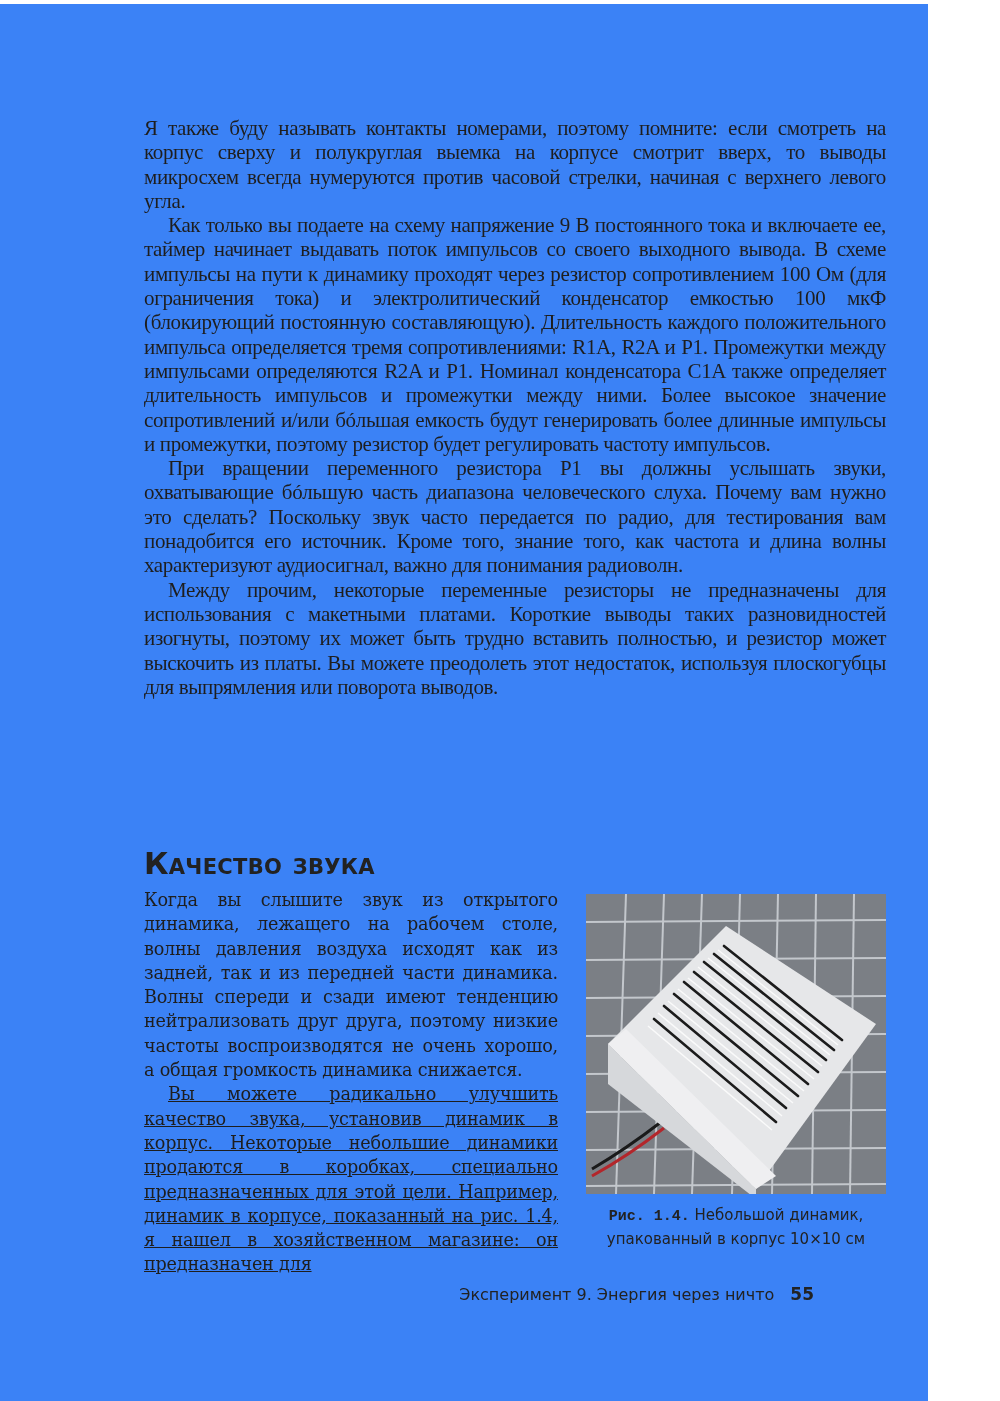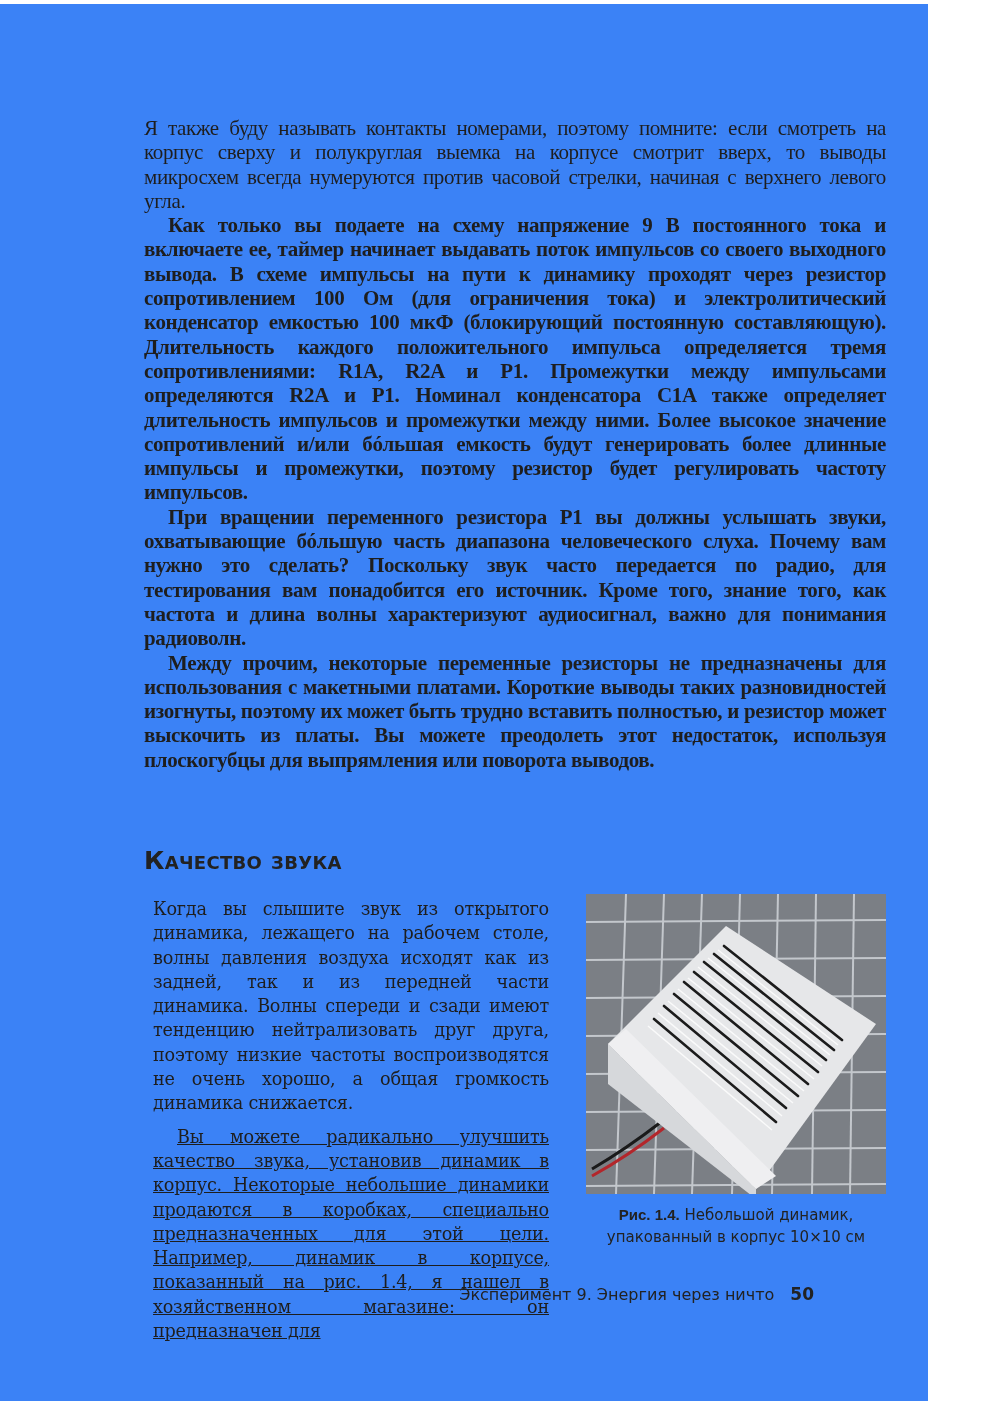--- a/index.html
+++ b/index.html
@@ -5,46 +5,46 @@
   html, body { margin: 0; padding: 0; background: #ffffff; }
   body { width: 1000px; height: 1401px; position: relative; overflow: hidden; color: #1a1a1a; }
   .page { position: absolute; left: 0; top: 4px; width: 928px; height: 1401px; background: #3b82f6; }
   .body-text {
     position: absolute; left: 144px; width: 742px;
     font-family: "Liberation Serif", "DejaVu Serif", serif;
     font-size: 21px; line-height: 24.3px; color: #1e1e1e;
     text-align: justify; letter-spacing: -0.35px;
   }
   .body-text p { margin: 0; text-indent: 0; }
-  .body-text p.indent { text-indent: 24px; font-weight: bold; }
+  .body-text p.indent { text-indent: 24px; }
   .heading {
     position: absolute; left: 144px; top: 842px;
     font-family: "DejaVu Sans", "Liberation Sans", sans-serif;
-    font-weight: bold; font-size: 25px; color: #222;
+    font-weight: bold; font-size: 30px; color: #222;
     font-variant: small-caps; letter-spacing: 0.3px;
   }
   .col-text {
     position: absolute; left: 144px; top: 884px; width: 414px;
     font-family: "DejaVu Serif", "Liberation Serif", serif;
     font-size: 17.6px; line-height: 24.3px; color: #1e1e1e;
     text-align: justify; letter-spacing: -0.2px;
   }
-  .col-text p { margin: 9px; }
+  .col-text p { margin: 0; }
   .col-text p.indent { text-indent: 24px; text-decoration: underline; }
   .figure {
     position: absolute; left: 586px; top: 890px; width: 300px; height: 300px;
     background: #7b7f85; overflow: hidden;
   }
   .figure svg { display: block; }
   .caption {
     position: absolute; left: 580px; top: 1200px; width: 312px; text-align: center;
     font-family: "DejaVu Sans", "Liberation Sans", sans-serif;
     font-size: 15px; line-height: 22px; color: #222;
   }
-  .caption .cap-label { font-family: Liberation Sans, sans-serif; font-weight: bold; }
+  .caption .cap-label { font-family: Liberation Mono, monospace; font-weight: bold; }
   .footer {
     position: absolute; right: 114px; top: 1280px;
     font-family: "DejaVu Sans", "Liberation Sans", sans-serif;
     font-size: 16px; color: #222; white-space: nowrap;
   }
   .footer .page-num { font-weight: bold; font-size: 17px; margin-left: 16px; }
 </style>
 </head>
 <body>
 
@@ -110,16 +110,16 @@
         <line x1="132" y1="56" x2="252" y2="151"></line>
       </g>
     </svg>
   </div>
 
   <div class="caption">
     <span class="cap-label">Рис. 1.4.</span><span> Небольшой динамик, упакованный в корпус 10×10 см</span>
   </div>
 
   <div class="footer">
-    <span>Эксперимент 9. Энергия через ничто</span><span class="page-num">50</span>
+    <span>Эксперимент 9. Энергия через ничто</span><span class="page-num">55</span>
   </div>
 
 </div>
 
 </body></html>

